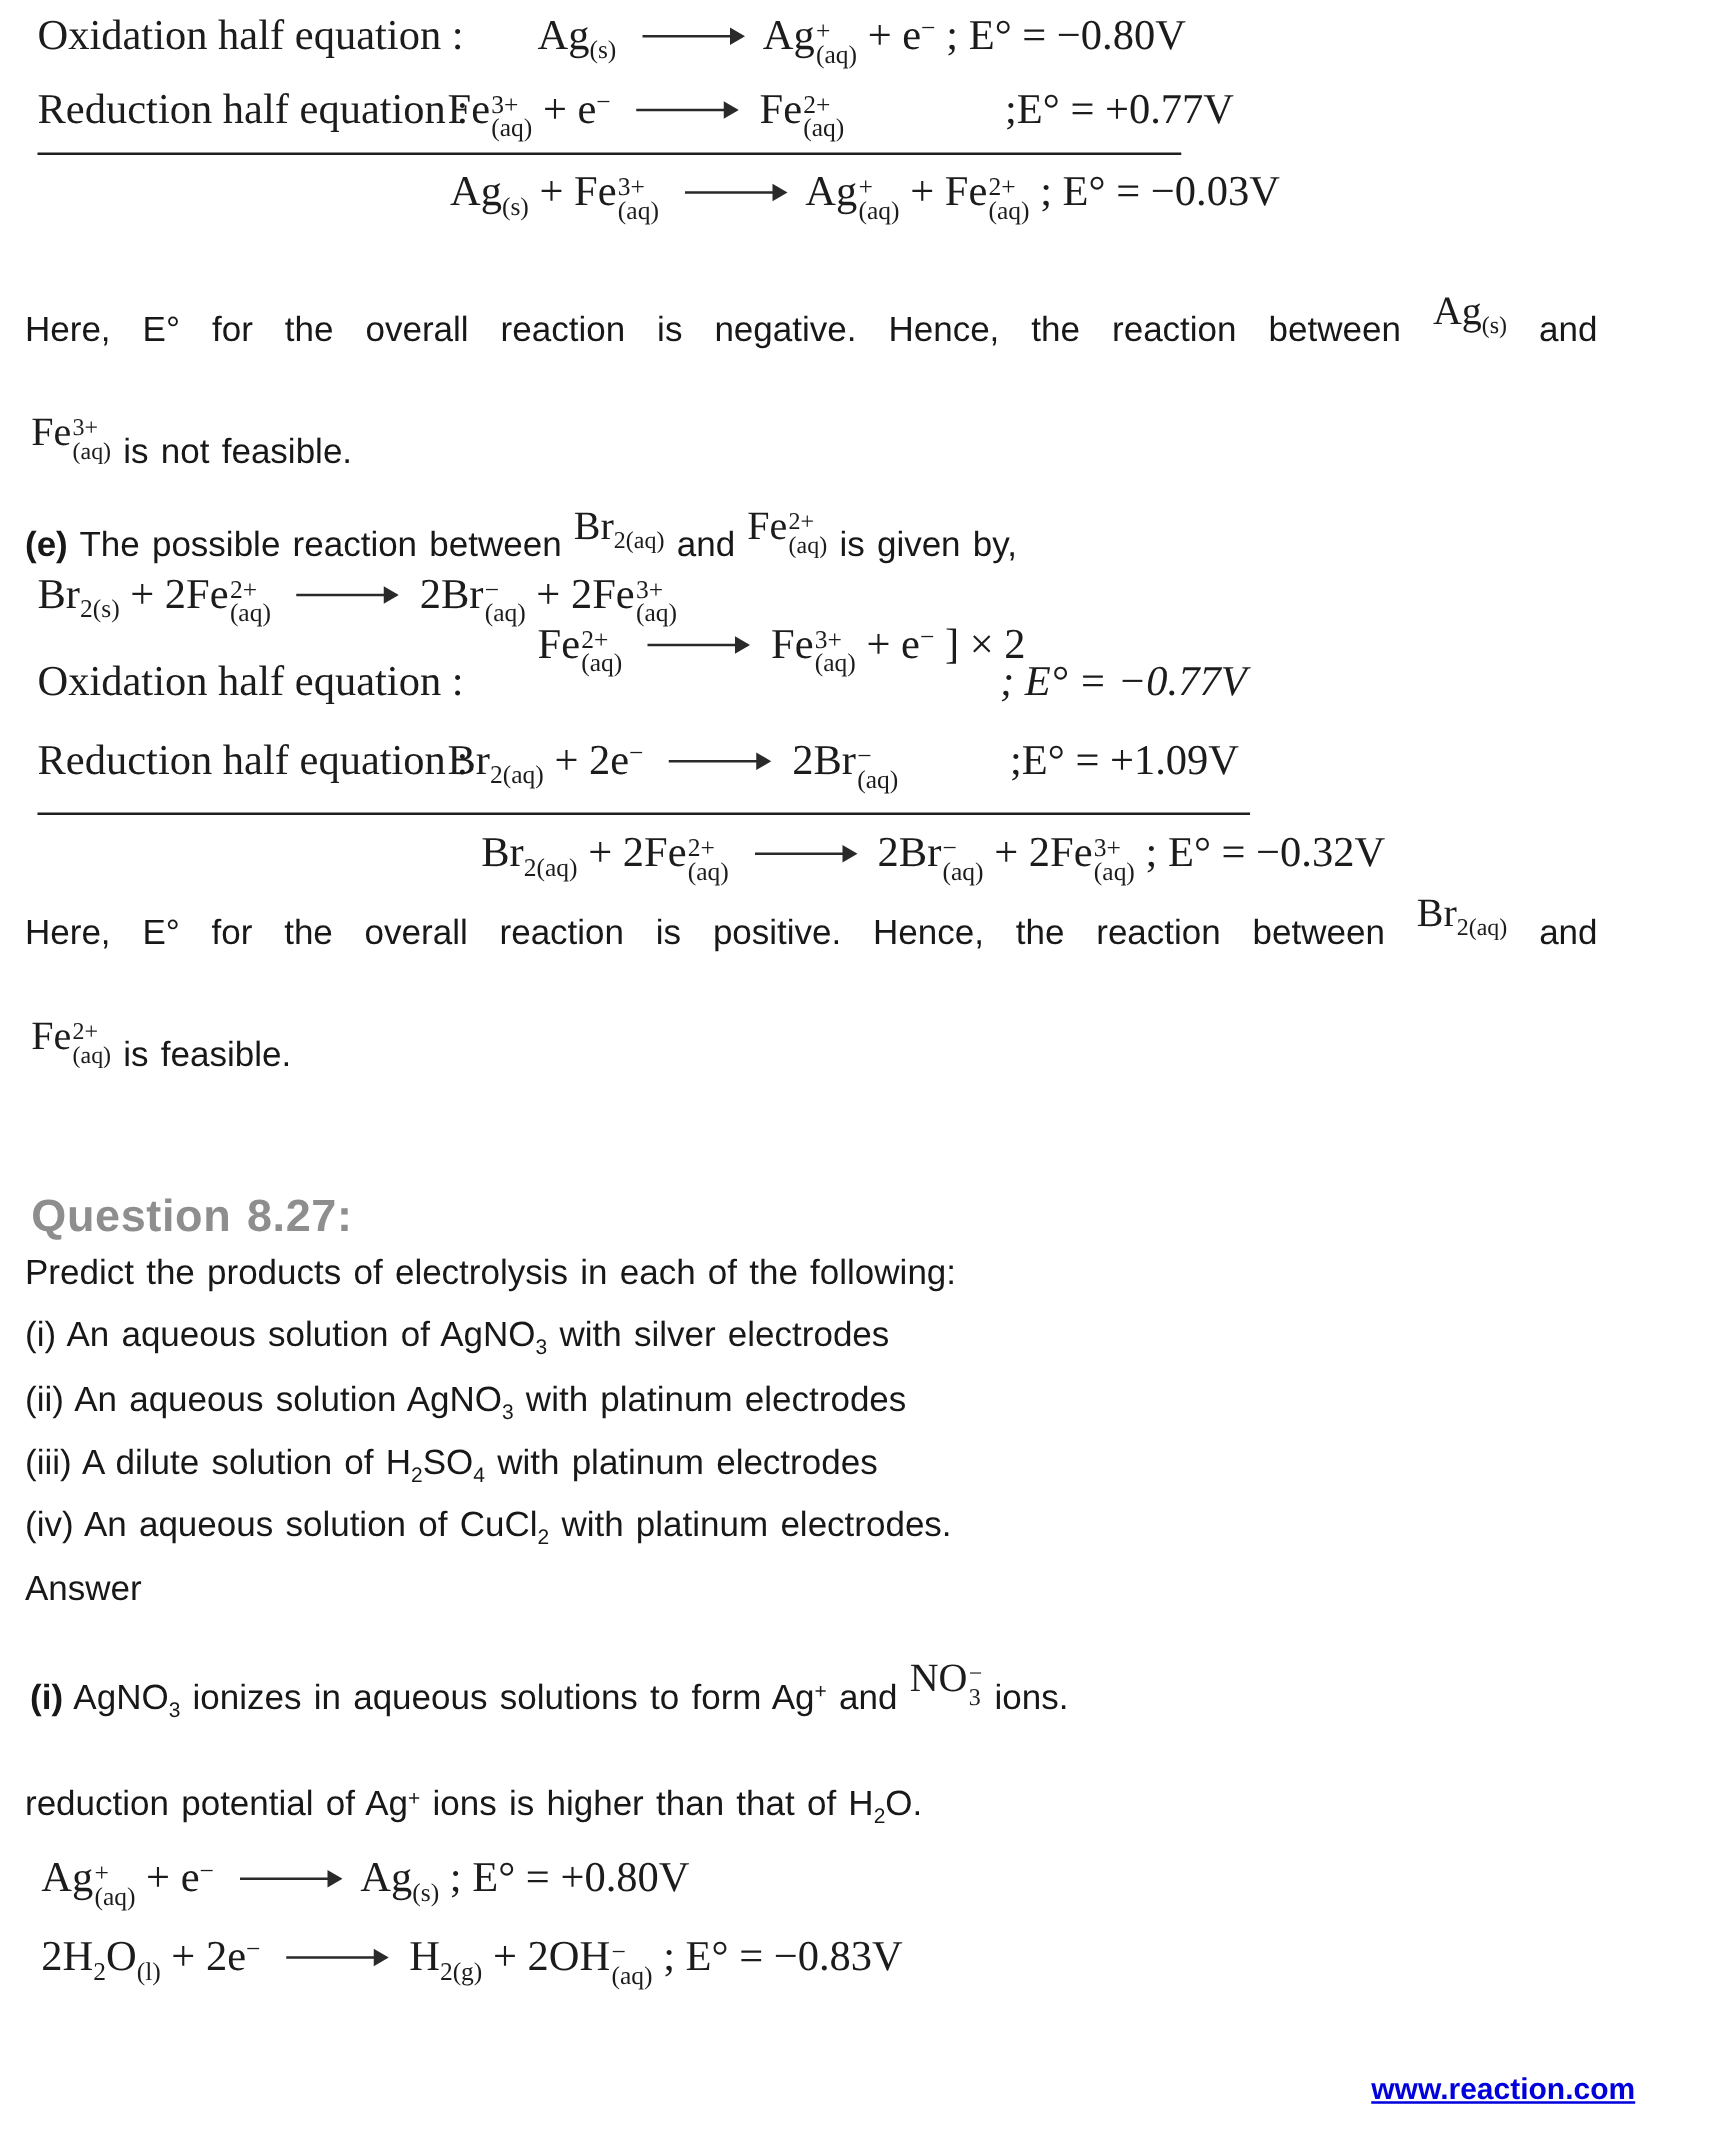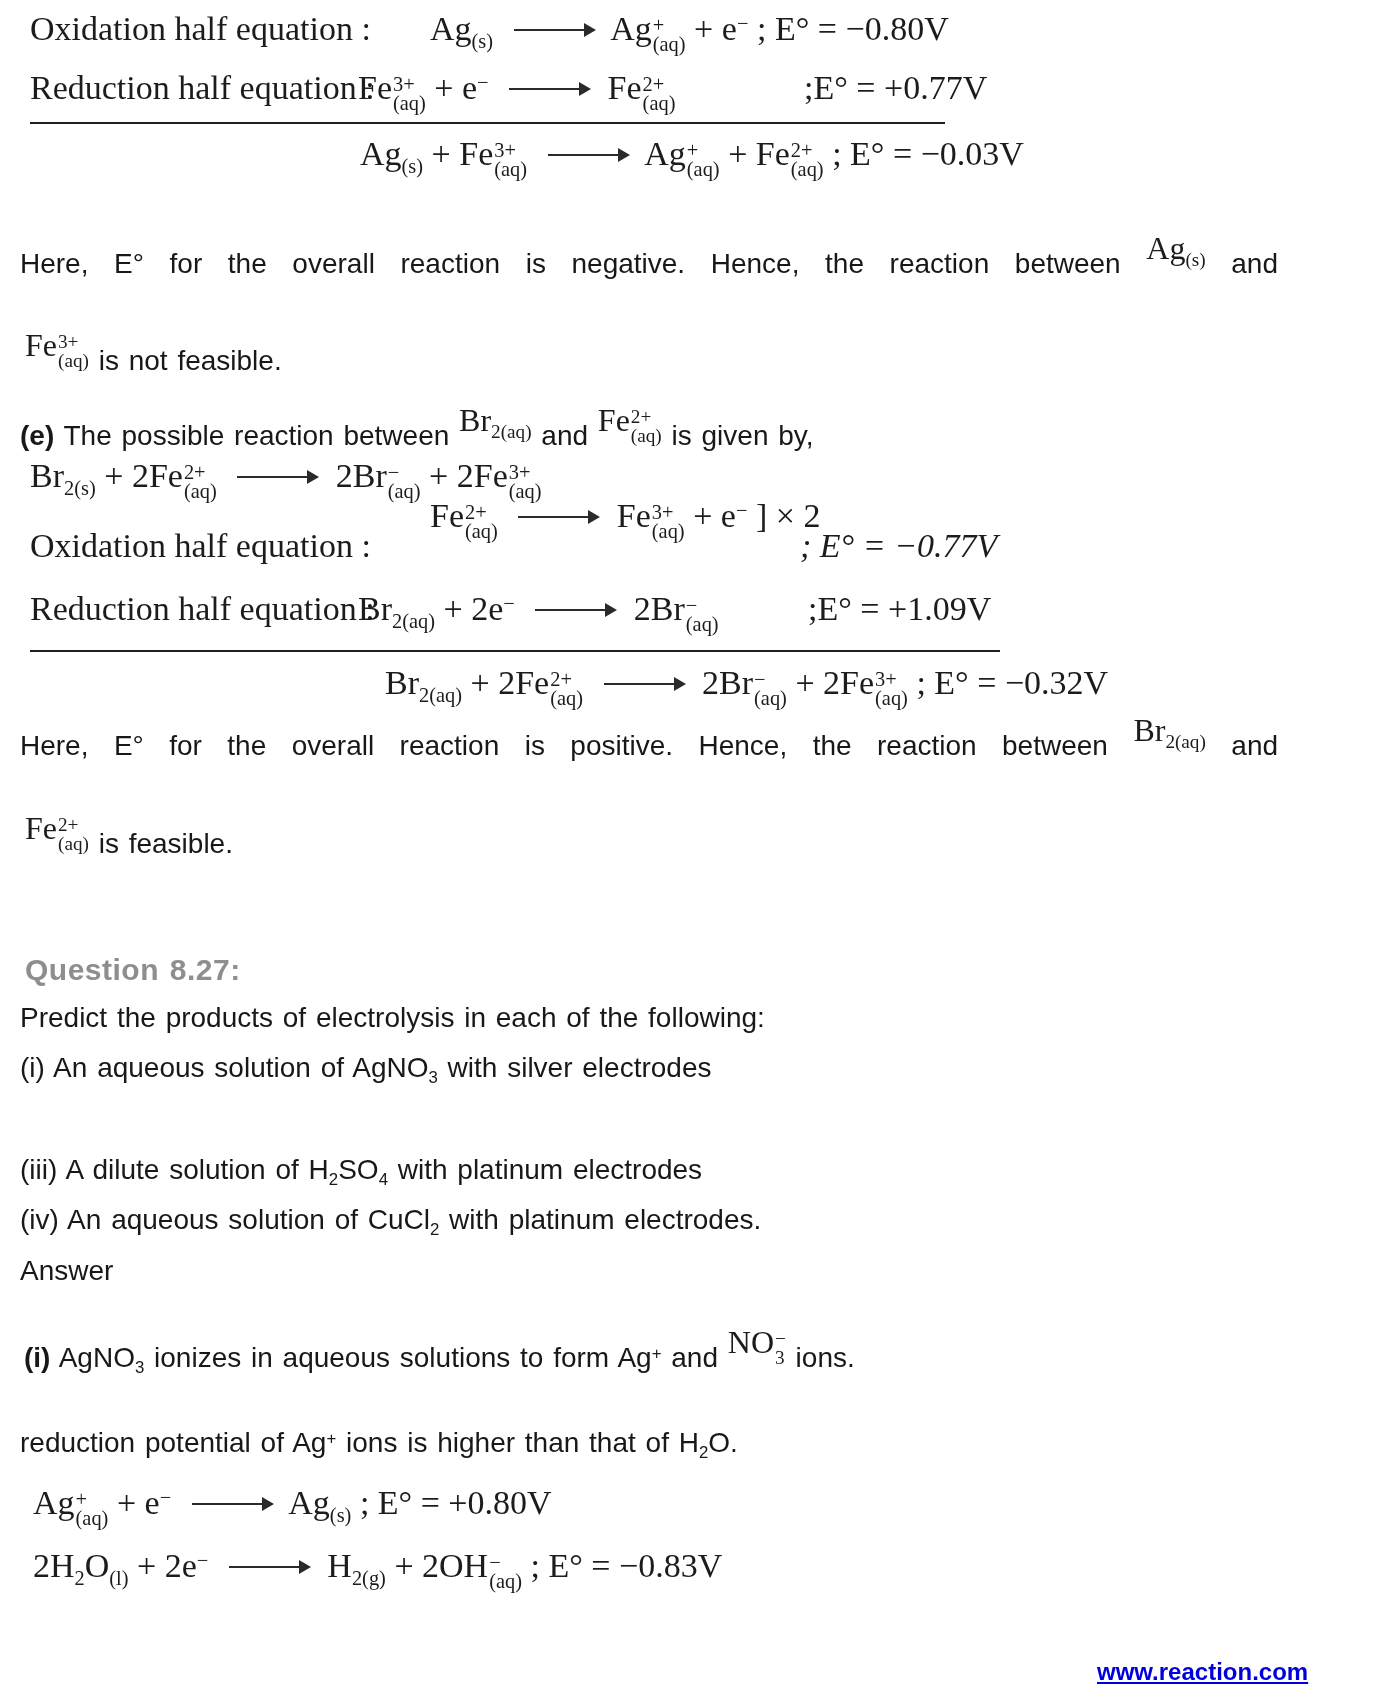--- a/index.html
+++ b/index.html
@@ -22,21 +22,21 @@
   .cstack{display:inline-block;vertical-align:-0.55em;font-size:0.60em;line-height:0.95;
           text-align:left;margin-left:1px;}
   .cstack .ct,.cstack .cb{display:block;}
   
   .arr{display:inline-block;position:relative;width:80px;height:2px;background:#2a2a2a;
        vertical-align:9px;margin:0 10px 0 12px;}
   .arr::after{content:'';position:absolute;right:-2px;top:-6px;width:0;height:0;
        border-top:7px solid transparent;border-bottom:7px solid transparent;
        border-left:12px solid #2a2a2a;}
   .rule{position:absolute;height:2px;background:#1f1f1f;}
-  .qhead{font-weight:bold;font-size:30px;color:#8e8e8e;letter-spacing:0.5px;}
+  .qhead{font-weight:bold;font-size:36px;color:#8e8e8e;letter-spacing:0.5px;}
   .footer-link{position:absolute;font-family:"Liberation Sans",sans-serif;font-size:24px;
        font-weight:bold;color:#0000dd;text-decoration:underline;white-space:nowrap;cursor:pointer;}
 </style>
 </head>
 <body>
 
 <div id="page">
 
   <div class="eq" style="top:8px;left:30px;">Oxidation half equation :</div>
   <div class="eq" style="top:8px;left:430px;">Ag<span class="csub">(s)</span> <span class="arr"></span> Ag<span class="cstack"><span class="ct">+</span><span class="cb">(aq)</span></span> + e<span class="csup">−</span></div>
@@ -90,20 +90,21 @@
   </div>
   <div class="sans" style="top:808px;left:25px;">
     <span class="chem raised">Fe<span class="cstack"><span class="ct">2+</span><span class="cb">(aq)</span></span></span>
     <span>is feasible.</span>
   </div>
 
   <div class="sans qhead" style="top:950px;left:25px;">Question 8.27:</div>
   <div class="sans" style="top:1000px;left:20px;">Predict the products of electrolysis in each of the following:</div>
 
   <div class="sans" style="top:1050px;left:20px;">(i) An aqueous solution of AgNO<span class="csub">3</span> with silver electrodes</div>
+  <div class="sans" style="top:1102px;left:20px;">(ii) An aqueous solution AgNO<span class="csub">3</span> with platinum electrodes</div>
   <div class="sans" style="top:1152px;left:20px;">(iii) A dilute solution of H<span class="csub">2</span>SO<span class="csub">4</span> with platinum electrodes</div>
   <div class="sans" style="top:1202px;left:20px;">(iv) An aqueous solution of CuCl<span class="csub">2</span> with platinum electrodes.</div>
 
   <div class="sans" style="top:1253px;left:20px;">Answer</div>
 
   <div class="sans" style="top:1322px;left:24px;">
     <span class="lead">(i)</span>
     <span>AgNO<span class="csub">3</span> ionizes in aqueous solutions to form Ag<span class="csup">+</span> and</span>
     <span class="chem raised">NO<span class="cstack"><span class="ct">−</span><span class="cb">3</span></span></span>
     <span>ions.</span>

